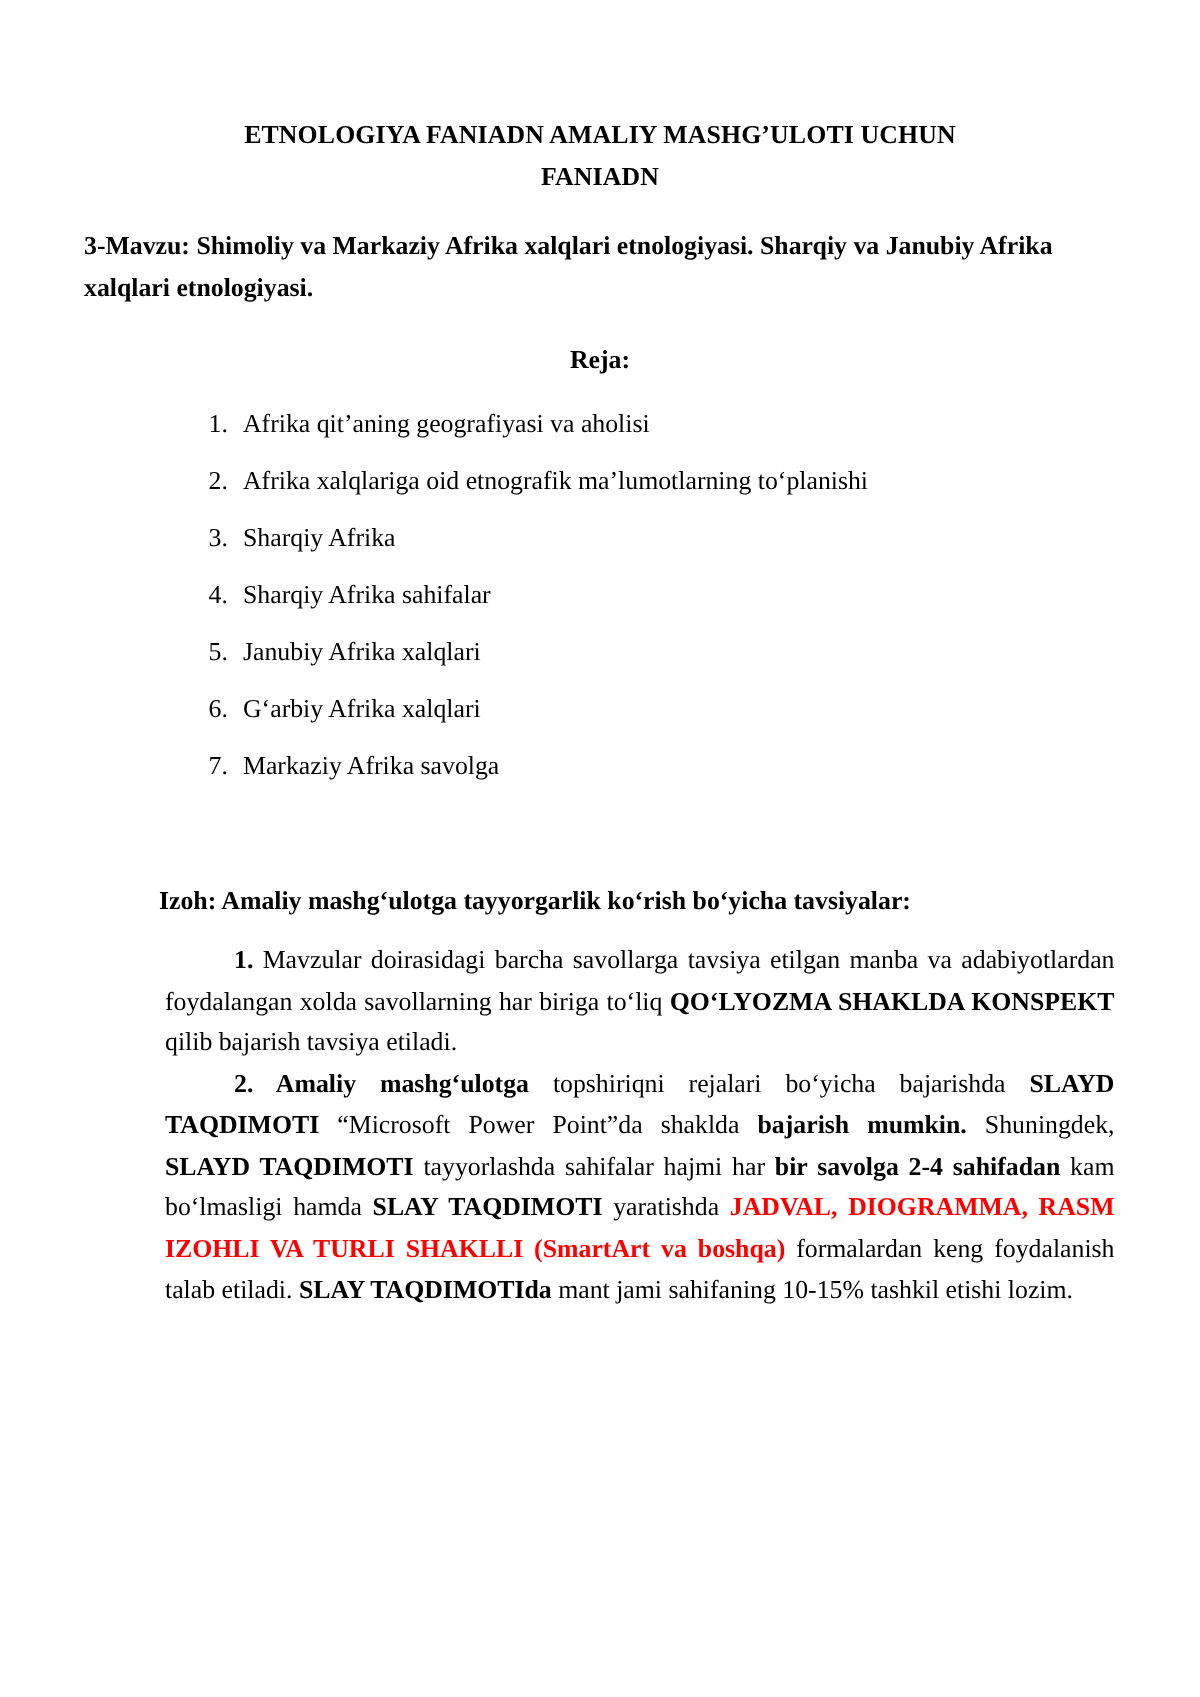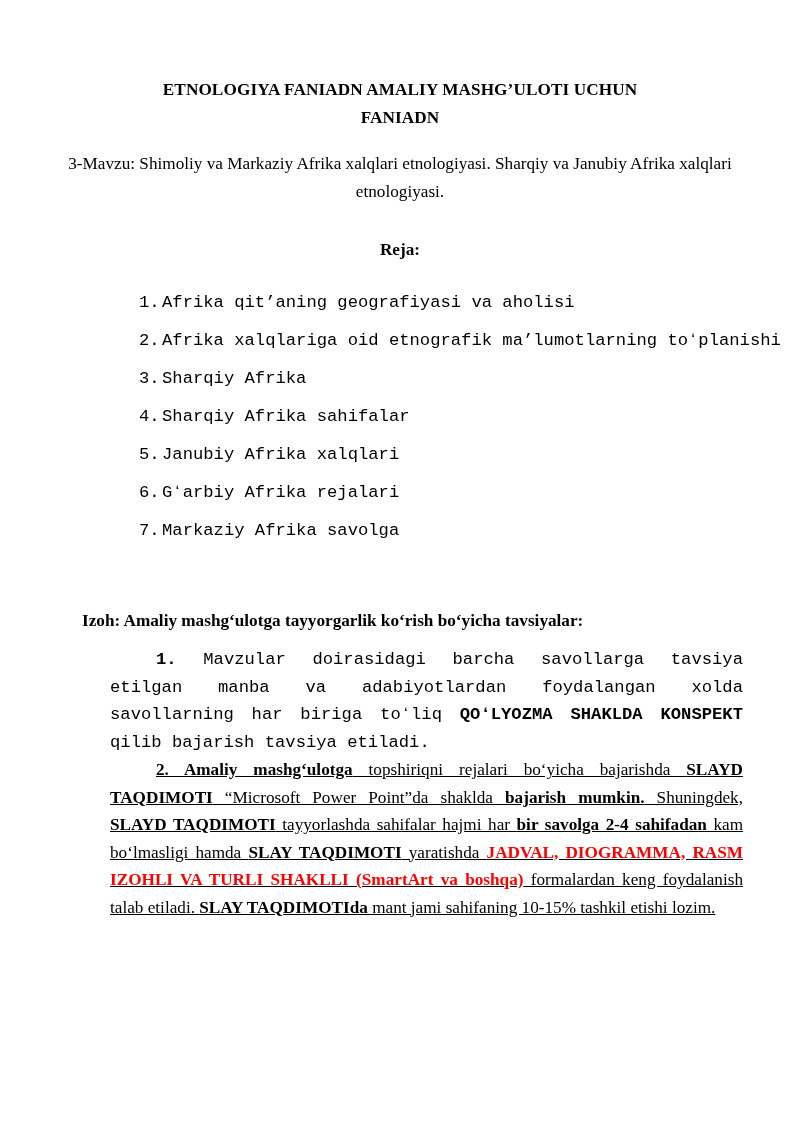--- a/index.html
+++ b/index.html
@@ -33,29 +33,28 @@
     font-weight: bold;
     font-size: 17.2px;
     line-height: 28px;
     letter-spacing: 0.1px;
   }
   .title-spacer-top { height: 76px; }
 
   .subtitle {
     margin: 0;
     padding: 0 56px;
-    text-align: center;
-    font-weight: normal;
+    font-weight: bold;
     font-size: 17.2px;
     line-height: 28px;
   }
   .gap-title-sub { height: 18px; }
 
   .reja-heading {
-    margin: 14px;
+    margin: 4px;
     text-align: center;
     font-weight: bold;
     font-size: 17.2px;
     line-height: 28px;
   }
   .gap-sub-reja { height: 16px; }
 
   
   ol.plan-list {
     margin: 0;
@@ -64,53 +63,52 @@
     counter-reset: planitem;
   }
   ol.plan-list > li {
     counter-increment: planitem;
     position: relative;
     font-size: 17.2px;
     line-height: 22px;
     padding-left: 162px;
     margin-bottom: 16px;
     min-height: 22px;
-    font-family: Liberation Mono, monospace;
   }
   ol.plan-list > li::before {
     content: counter(planitem) ".";
     position: absolute;
     left: 139px;
     top: 0;
     width: 20px;
     text-align: left;
     font-size: 17.2px;
   }
   .gap-reja-list { height: 14px; }
 
   
   .izoh-block {
-    padding-left: 82px;
+    padding-left: 106px;
     font-weight: bold;
     font-size: 17.2px;
     line-height: 22px;
   }
   .gap-list-izoh { height: 52px; }
 
   
   .body-para {
     margin: 0;
     padding: 0 57px 0 110px;
     text-align: justify;
     text-justify: inter-word;
     font-size: 17.2px;
     line-height: 27.5px;
   }
-  .body-para.first { text-indent: 46px; font-family: Liberation Mono, monospace; }
-  .body-para.second { text-indent: 46px; text-decoration: underline; }
+  .body-para.first { text-indent: 46px; }
+  .body-para.second { text-indent: 46px; }
   .gap-izoh-body { height: 14px; }
 
   b, strong { font-weight: bold; }
   .red { color: #FF0000; font-weight: bold; }
 </style>
 </head>
 <body>
 
 <div class="page">
 
@@ -133,21 +131,21 @@
   <h3 class="reja-heading">Reja:</h3>
 
   <div class="gap-reja-list"></div>
 
   <ol class="plan-list">
     <li><span>Afrika qit’aning geografiyasi va aholisi</span></li>
     <li><span>Afrika xalqlariga oid etnografik ma’lumotlarning toʻplanishi</span></li>
     <li><span>Sharqiy Afrika</span></li>
     <li><span>Sharqiy Afrika sahifalar</span></li>
     <li><span>Janubiy Afrika xalqlari</span></li>
-    <li><span>Gʻarbiy Afrika rejalari</span></li>
+    <li><span>Gʻarbiy Afrika xalqlari</span></li>
     <li><span>Markaziy Afrika savolga</span></li>
   </ol>
 
   <div class="gap-list-izoh"></div>
 
   <div class="izoh-block">Izoh: Amaliy mashgʻulotga tayyorgarlik koʻrish boʻyicha tavsiyalar:</div>
 
   <div class="gap-izoh-body"></div>
 
   <p class="body-para first"><b>1.</b><span> Mavzular doirasidagi barcha savollarga tavsiya etilgan manba va adabiyotlardan foydalangan xolda savollarning har biriga toʻliq </span><b>QOʻLYOZMA SHAKLDA KONSPEKT</b><span> qilib bajarish tavsiya etiladi.</span></p>

